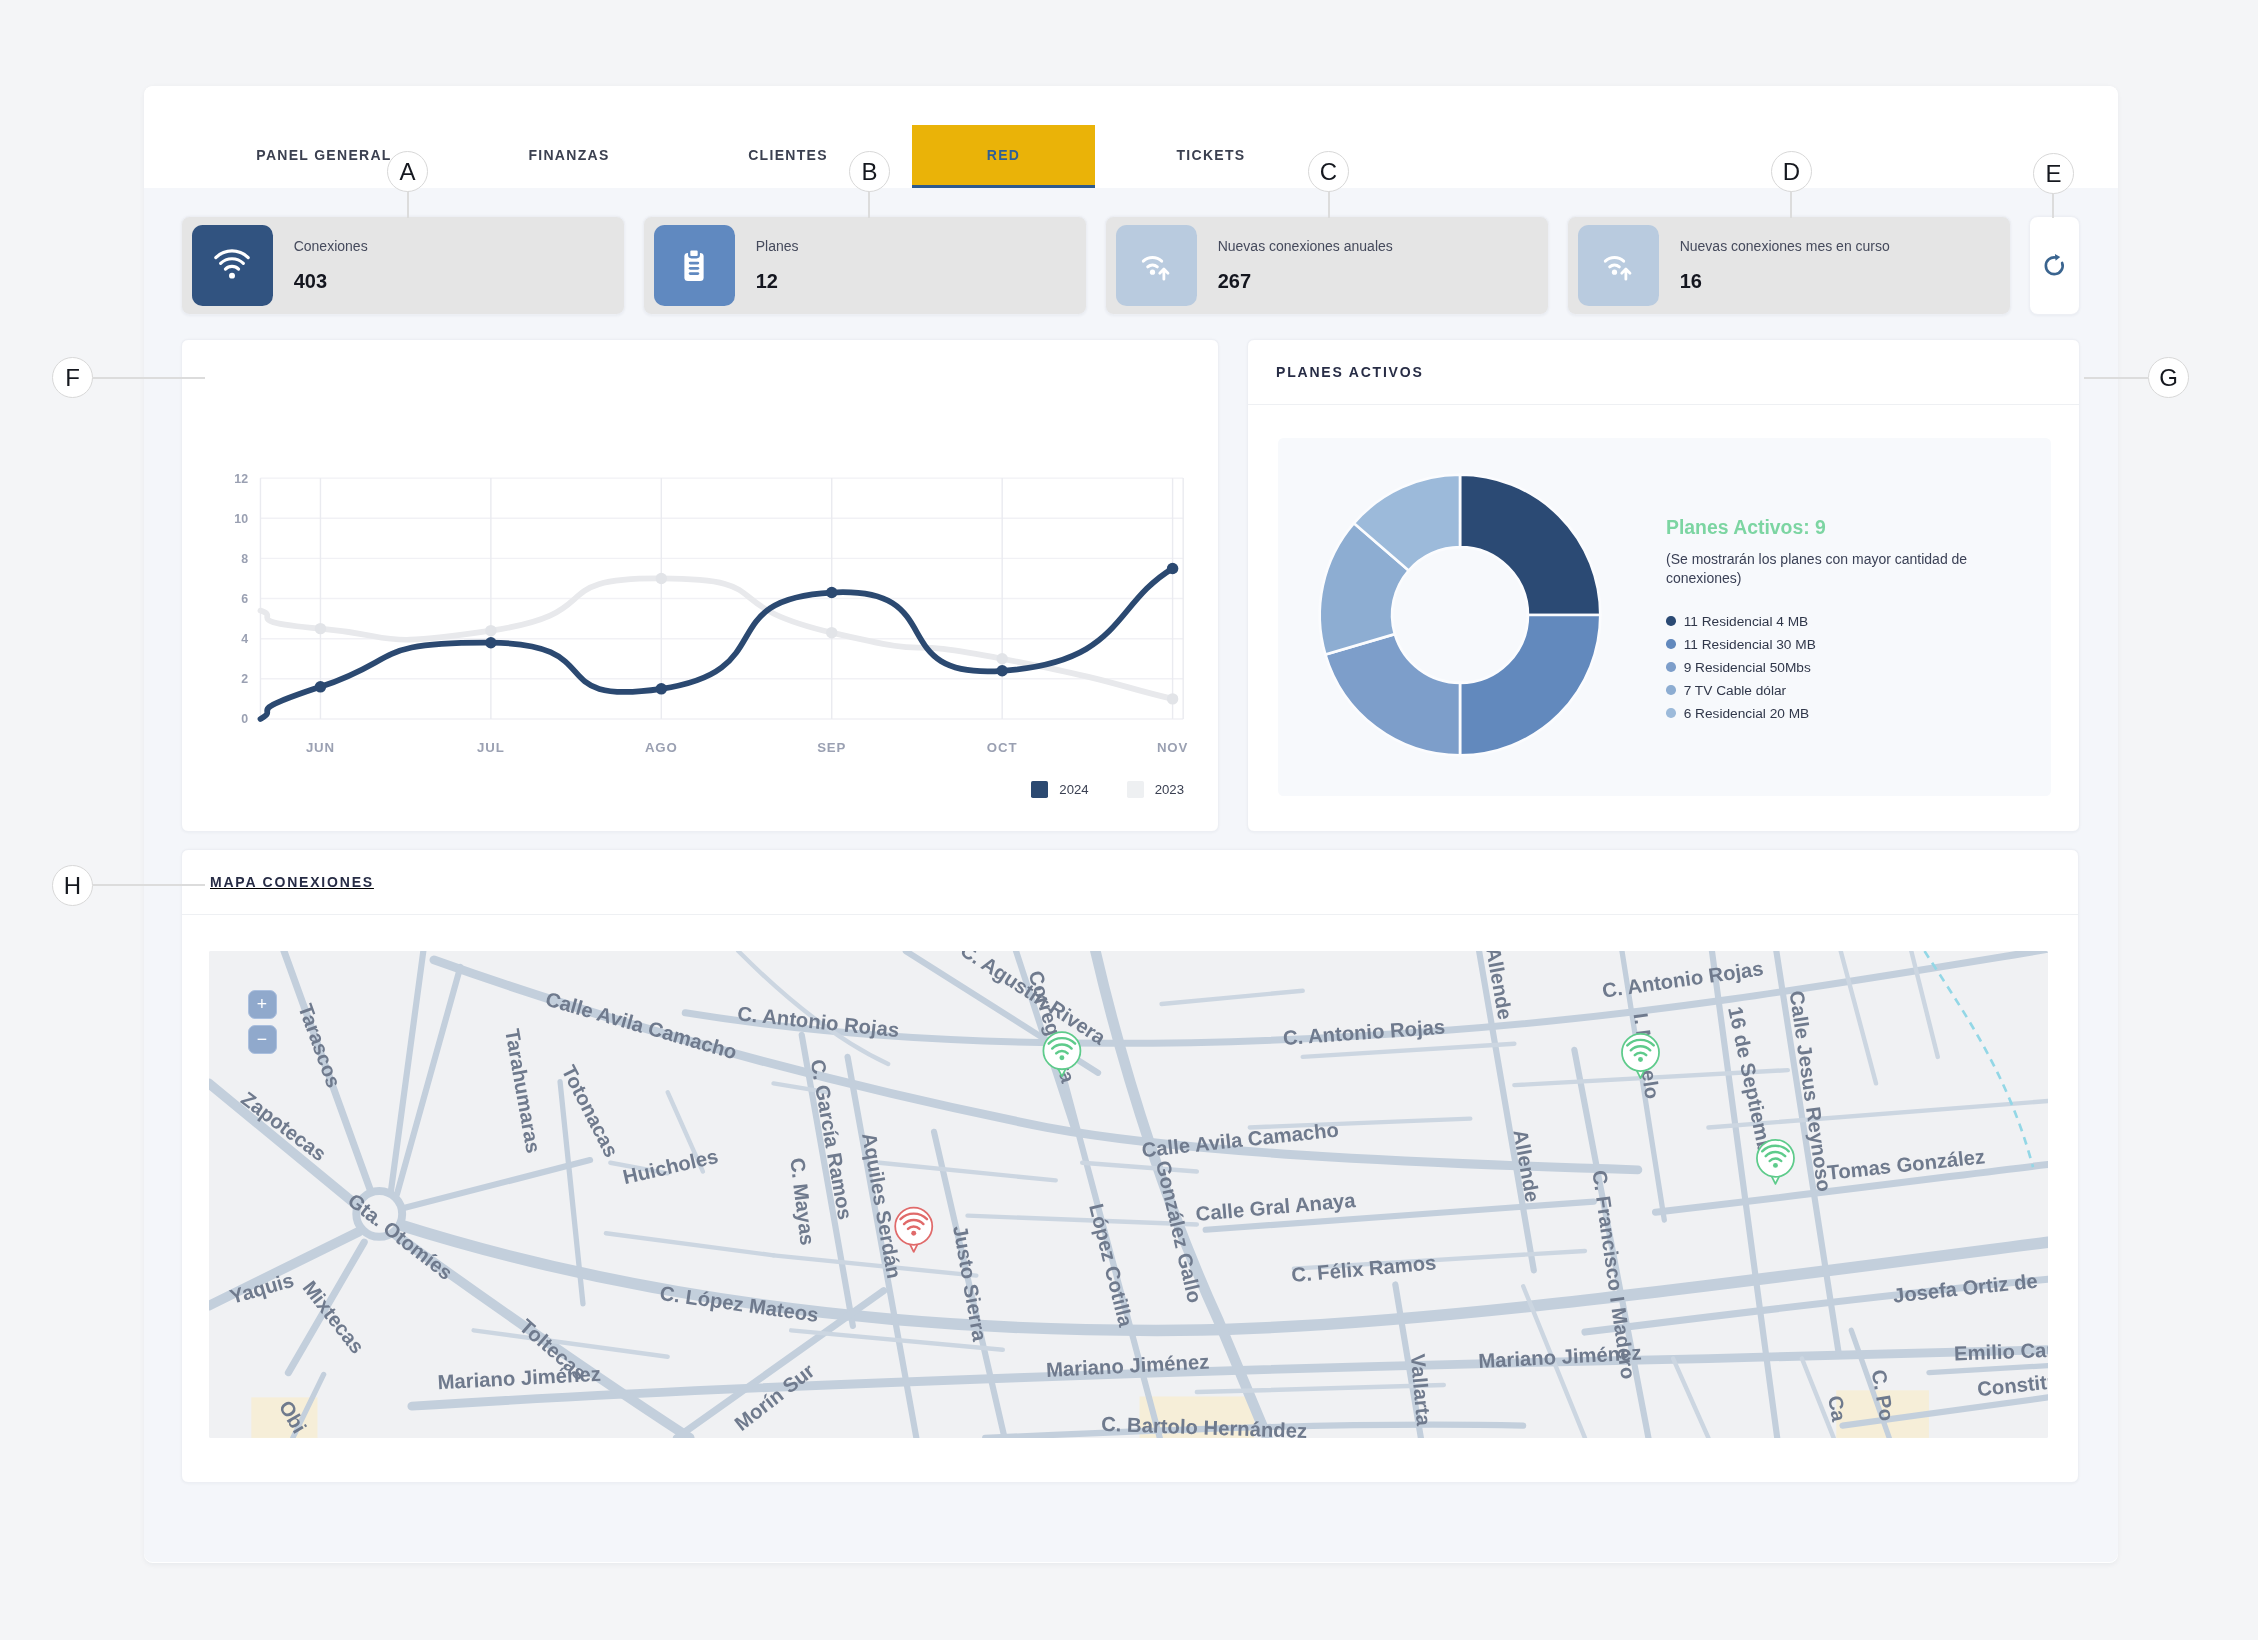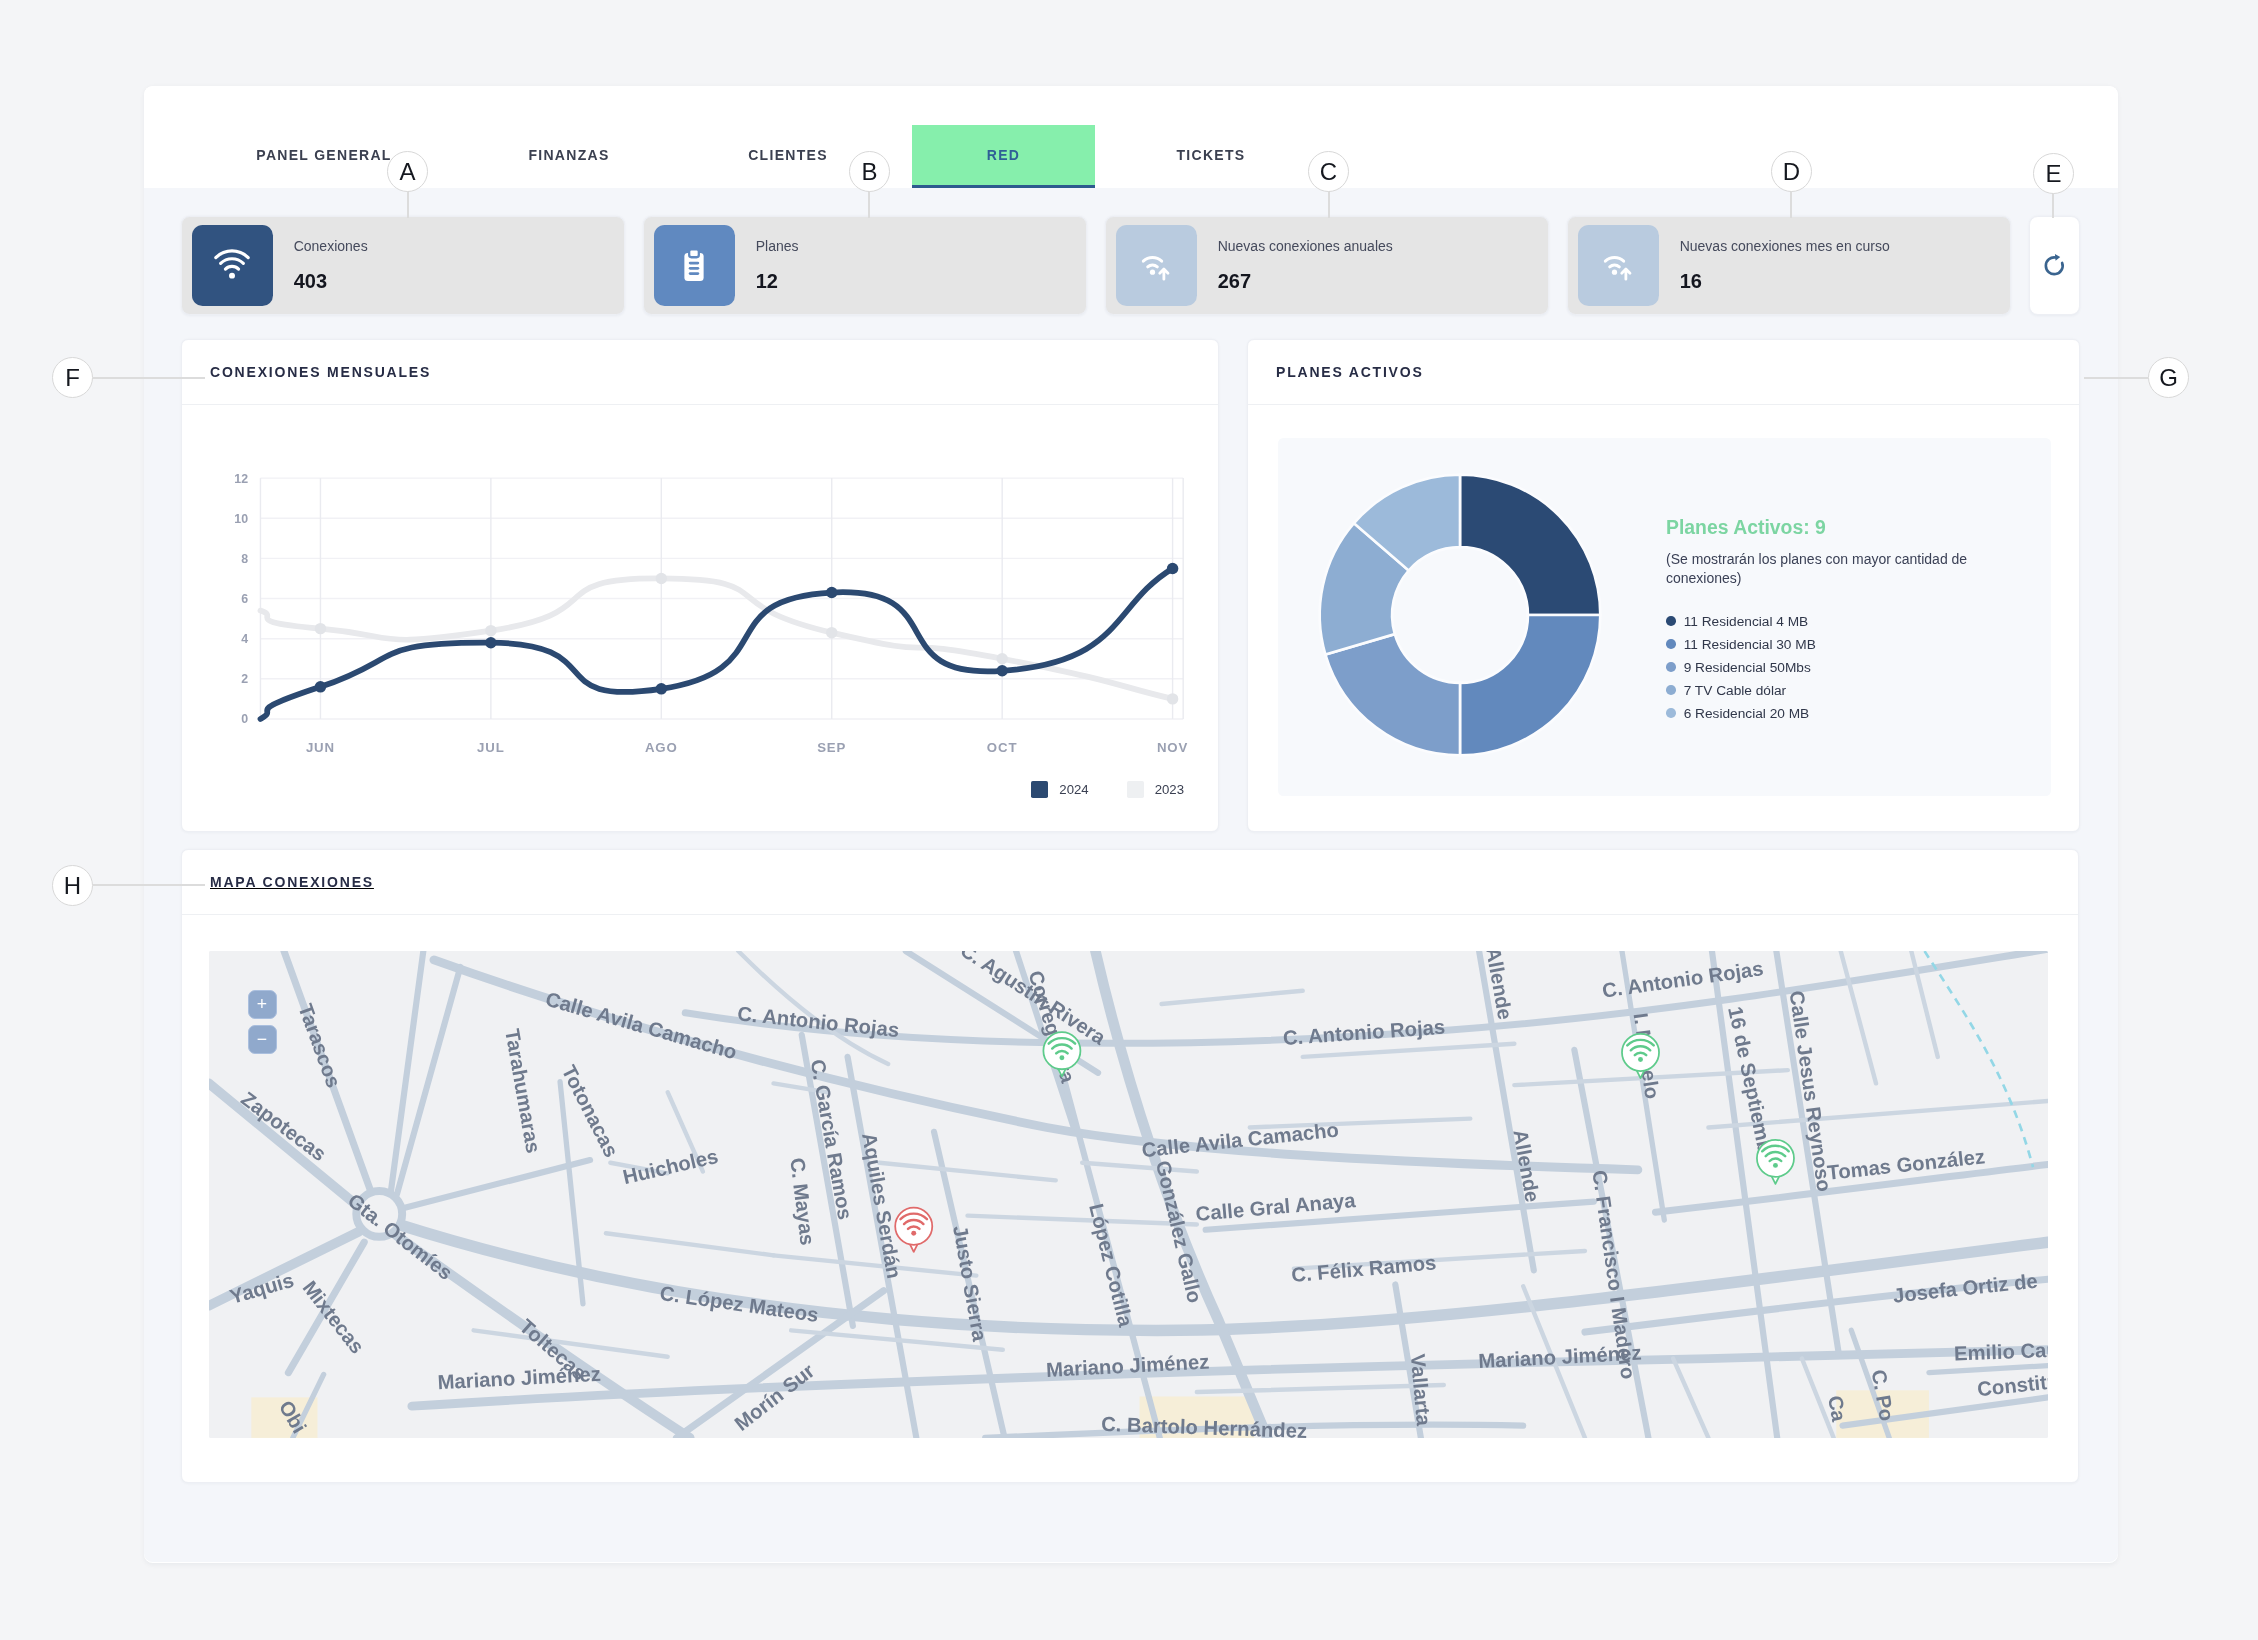--- a/index.html
+++ b/index.html
@@ -4,21 +4,21 @@
 <style>
   html,body{margin:0;padding:0;}
   body{font-family:"Liberation Sans",sans-serif;background:#f4f5f7;}
   .page{position:relative;width:2258px;height:1641px;background:#f4f5f7;overflow:hidden;}
 
   
   .main-card{position:absolute;left:144px;top:86px;width:1974px;height:1477px;background:#fff;border-radius:8.8px;box-shadow:0 1.8px 5.3px rgba(20,30,60,.05);}
   .tabs{position:absolute;left:0;top:0;width:100%;height:102px;background:#fff;border-radius:8.8px 8.8px 0 0;}
   .tab{position:absolute;top:35px;height:67px;display:flex;align-items:center;transform:translateX(-50%);
        font-size:14px;font-weight:700;letter-spacing:1.3px;color:#3b4050;cursor:pointer;}
-  .tab.active-block{top:39px;height:64px;transform:none;justify-content:center;background:#86efac;border-bottom:4.4px solid #2d5a8e;box-sizing:border-box;}
+  .tab.active-block{top:39px;height:64px;transform:none;justify-content:center;background:#eab308;border-bottom:4.4px solid #2d5a8e;box-sizing:border-box;}
   .tab.active-block .tab-label{color:#2f5f96;}
   .card-body{position:absolute;left:0;top:102px;width:100%;height:1374px;background:#f4f6fa;border-radius:0 0 8.8px 8.8px;}
 
   
   .stats-row{position:absolute;left:37px;top:28px;width:1899px;height:99px;display:flex;gap:18.5px;}
   .stat-card{flex:1 1 0;background:#e5e5e5;border:0.9px solid #edeff4;border-radius:8.8px;box-shadow:0 0.9px 2.6px rgba(25,39,70,.05);display:flex;align-items:center;padding:0 0 0 9.7px;box-sizing:border-box;}
   .stat-tile{width:81px;height:81px;border-radius:10.6px;display:flex;align-items:center;justify-content:center;flex:none;}
   .stat-text{margin-left:21px;}
   .stat-label{font-size:14px;color:#454a5c;}
   .stat-value{font-size:20px;font-weight:700;color:#14161f;margin-top:16px;}
@@ -157,23 +157,20 @@
           <svg width="26.5" height="26.5" viewBox="0 0 24 24">
             <path d="M19.14 9.9 A 7.6 7.6 0 1 1 13.32 5.0" fill="none" stroke="#3a648f" stroke-width="2.4" stroke-linecap="round"></path>
             <polygon points="12.6,1.8 17.4,4.6 13.2,8.0" fill="#3a648f"></polygon>
           </svg>
         </div>
       </div>
 
       <div class="charts-row">
 
         <div class="panel-card monthly-card">
-          <div class="card-head">
-            <span class="card-title">CONEXIONES MENSUALES</span>
-          </div>
           <svg id="lineChart" width="988" height="353" viewBox="0 0 1120 400">
               <line x1="64" y1="315" x2="1110" y2="315" stroke="#f1f1f5" stroke-width="1.6"></line>
               <line x1="64" y1="269.5" x2="1110" y2="269.5" stroke="#f1f1f5" stroke-width="1.6"></line>
               <line x1="64" y1="224" x2="1110" y2="224" stroke="#f1f1f5" stroke-width="1.6"></line>
               <line x1="64" y1="178.5" x2="1110" y2="178.5" stroke="#f1f1f5" stroke-width="1.6"></line>
               <line x1="64" y1="133" x2="1110" y2="133" stroke="#f1f1f5" stroke-width="1.6"></line>
               <line x1="64" y1="87.5" x2="1110" y2="87.5" stroke="#f1f1f5" stroke-width="1.6"></line>
               <line x1="64" y1="42" x2="1110" y2="42" stroke="#f1f1f5" stroke-width="1.6"></line>
               <line x1="64" y1="42" x2="64" y2="315" stroke="#eaebf0" stroke-width="1.6"></line>
               <line x1="132" y1="42" x2="132" y2="315" stroke="#eaebf0" stroke-width="1.6"></line>

